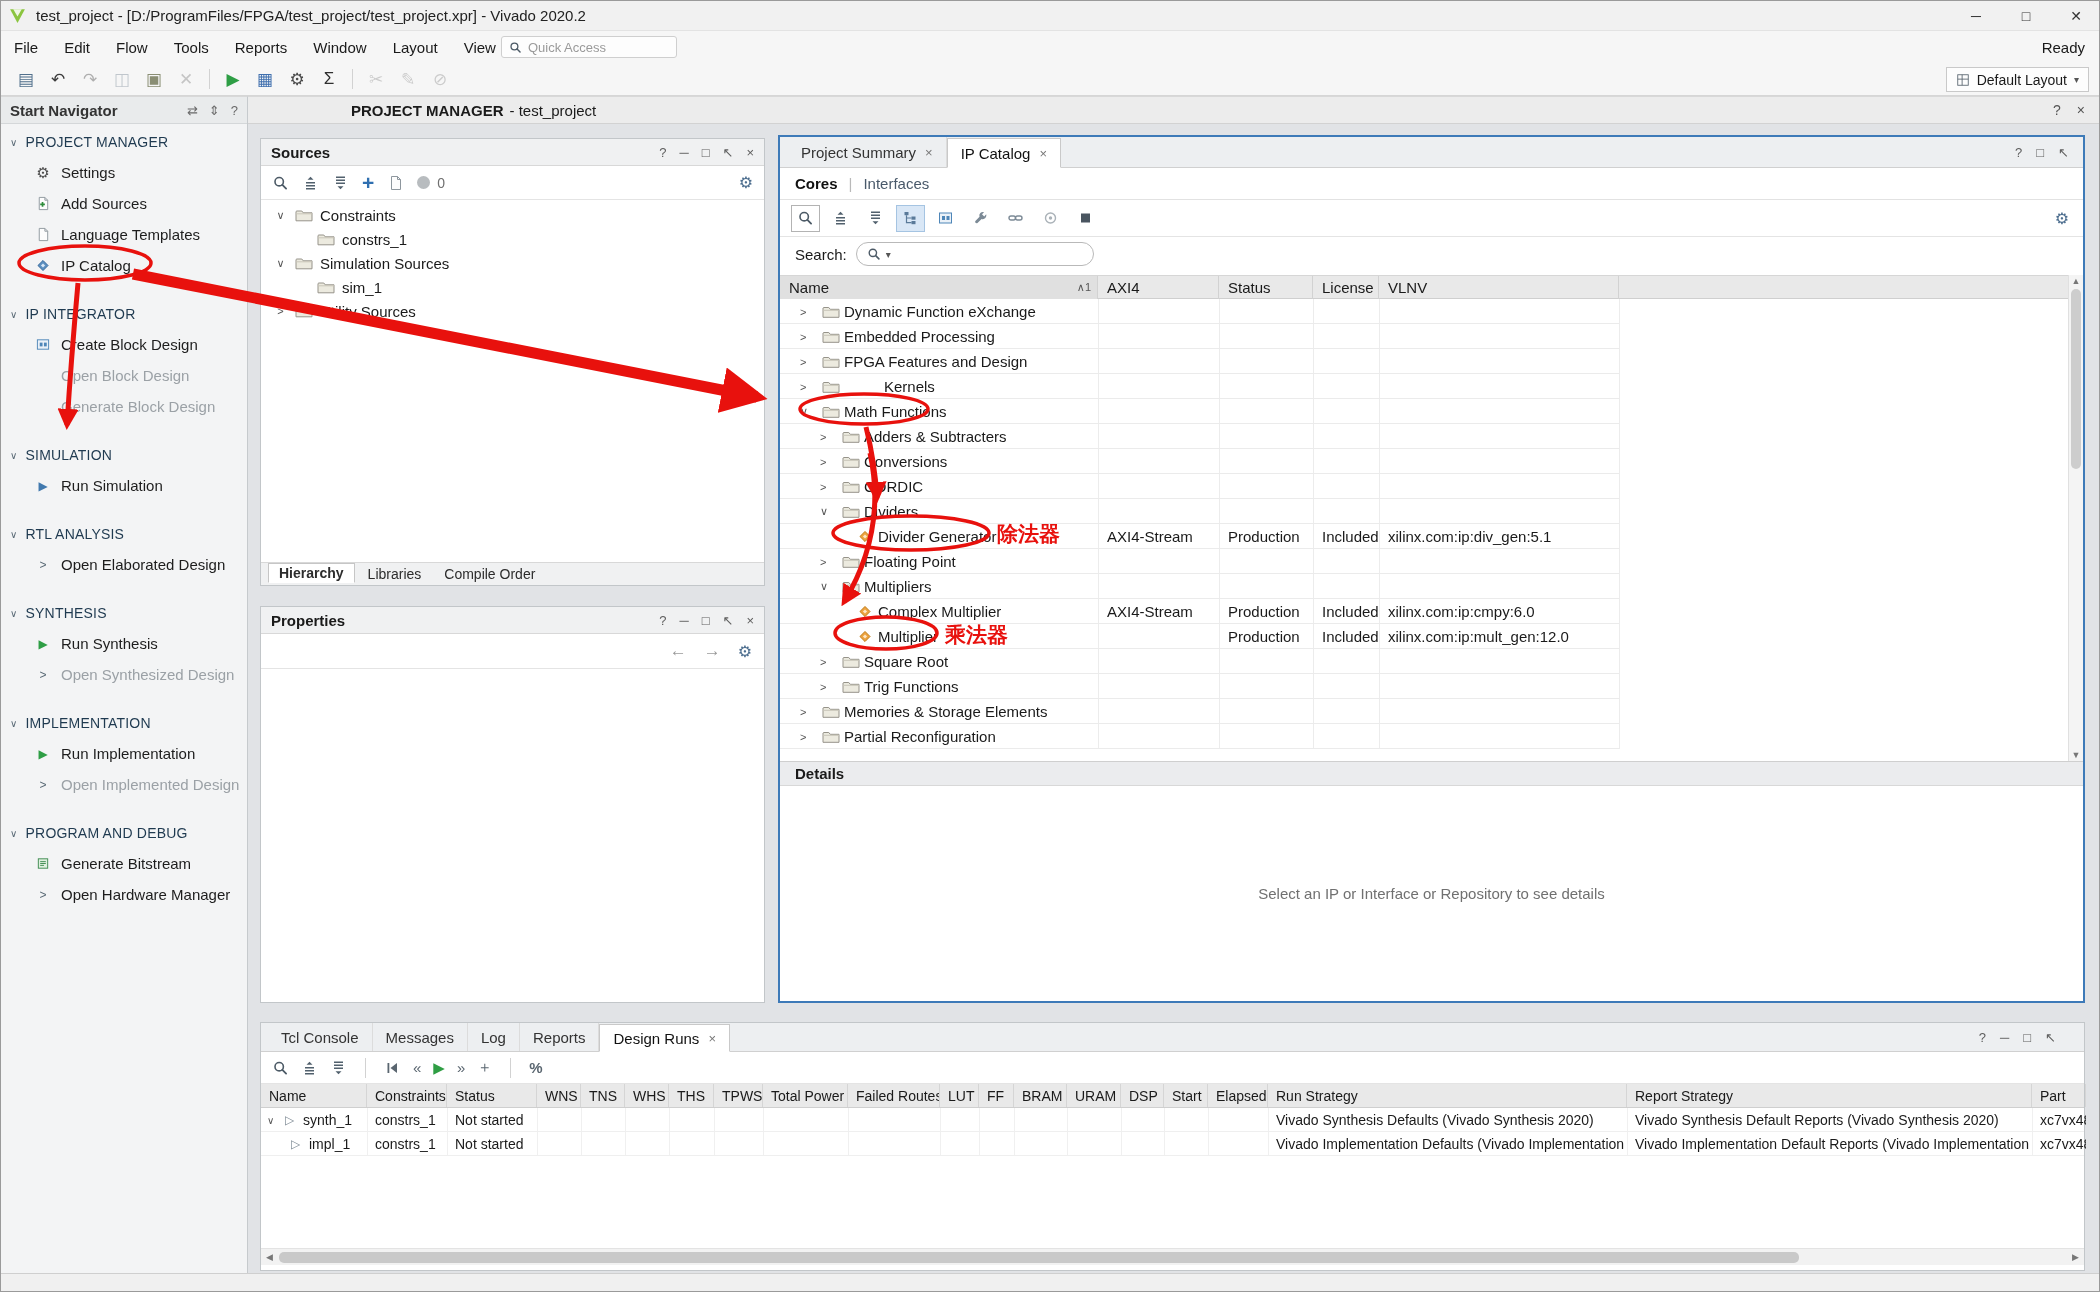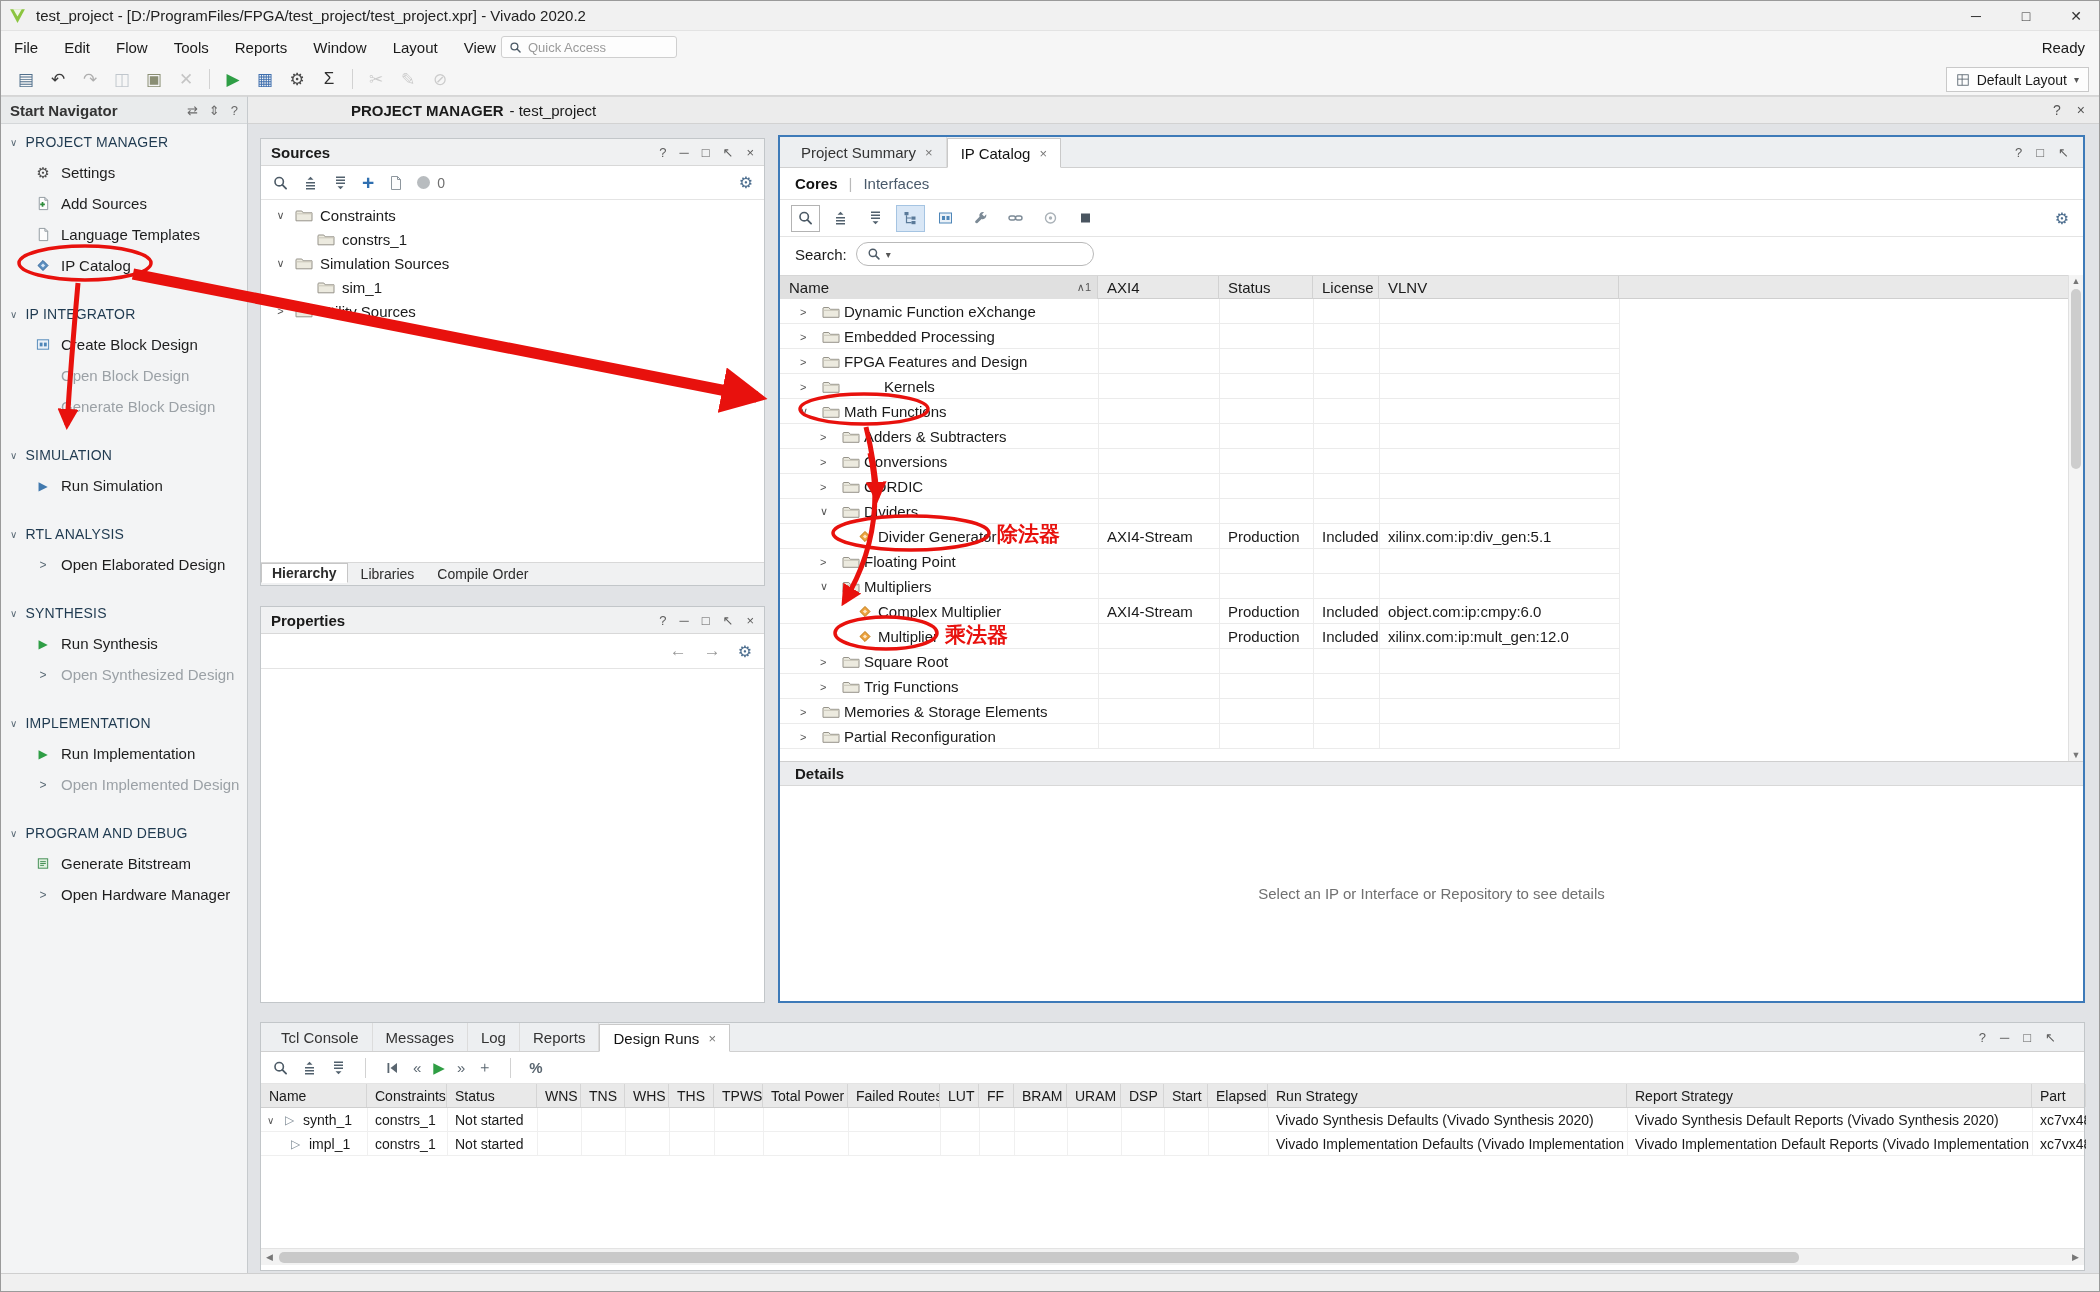--- a/index.html
+++ b/index.html
@@ -82,21 +82,21 @@
   .badge-dot { width:13px; height:13px; border-radius:50%; background:#b8bcbf; }
   .badge-num { color:#6f6f6f; font-size:14px; margin-left:-6px; }
   .gear { color:#4d6e8f; font-size:16px; }
   .right-auto { margin-left:auto; }
   #src-tree { padding-top:3px; }
   .tree-row { height:24px; display:flex; align-items:center; gap:7px; font-size:15px; }
   .tree-chev { width:15px; font-size:11px; color:#555; text-align:center; }
   .tree-folder { width:18px; height:14px; display:inline-flex; }
   .tree-folder svg { width:100%; height:100%; }
   .src-tabs { position:absolute; left:0; bottom:0; width:100%; height:23px; background:#f0f1f2;
-              border-top:1px solid #d8d8d8; display:flex; align-items:center; gap:3px; font-size:14px; }
+              border-top:1px solid #d8d8d8; display:flex; align-items:center; padding-left:7px; gap:3px; font-size:14px; }
   .src-tab { padding:1px 10px; color:#2c2c2c; }
   .src-tab.active { background:#fff; border:1px solid #c6c6c6; border-bottom:1px solid #fff;
                     font-weight:bold; position:relative; top:-1px; }
 
   
   #properties { left:12px; top:482px; width:505px; height:397px; }
   .prop-toolbar { height:35px; border-bottom:1px solid #e4e4e4; display:flex; align-items:center;
                   padding:0 12px; gap:17px; }
   .nav-arrow { color:#9a9a9a; font-size:17px; }
   .prop-body { position:absolute; left:0; top:63px; right:0; bottom:0; display:flex;
@@ -764,21 +764,21 @@
           </div>
           <div class="ip-row">
             <span class="ip-ico" style="left: 76px;"><svg viewBox="0 0 16 16">
                 <rect x="4.2" y="4.2" width="7.6" height="7.6" transform="rotate(45 8 8)" fill="#eda33f" stroke="#c07b15" stroke-width="1"></rect>
                 <rect x="6.4" y="6.4" width="3.2" height="3.2" transform="rotate(45 8 8)" fill="#fde8c8"></rect>
               </svg></span>
             <span class="ip-label" style="left: 98px;">Complex Multiplier</span>
             <span class="ip-data" style="left: 318px; width: 121px;">AXI4-Stream</span>
             <span class="ip-data" style="left: 439px; width: 94px;">Production</span>
             <span class="ip-data" style="left: 533px; width: 66px;">Included</span>
-            <span class="ip-data" style="left: 599px; width: 240px;">object.com:ip:cmpy:6.0</span>
+            <span class="ip-data" style="left: 599px; width: 240px;">xilinx.com:ip:cmpy:6.0</span>
           </div>
           <div class="ip-row">
             <span class="ip-ico" style="left: 76px;"><svg viewBox="0 0 16 16">
                 <rect x="4.2" y="4.2" width="7.6" height="7.6" transform="rotate(45 8 8)" fill="#eda33f" stroke="#c07b15" stroke-width="1"></rect>
                 <rect x="6.4" y="6.4" width="3.2" height="3.2" transform="rotate(45 8 8)" fill="#fde8c8"></rect>
               </svg></span>
             <span class="ip-label" style="left: 98px;">Multiplier</span>
             <span class="ip-data" style="left: 439px; width: 94px;">Production</span>
             <span class="ip-data" style="left: 533px; width: 66px;">Included</span>
             <span class="ip-data" style="left: 599px; width: 240px;">xilinx.com:ip:mult_gen:12.0</span>

